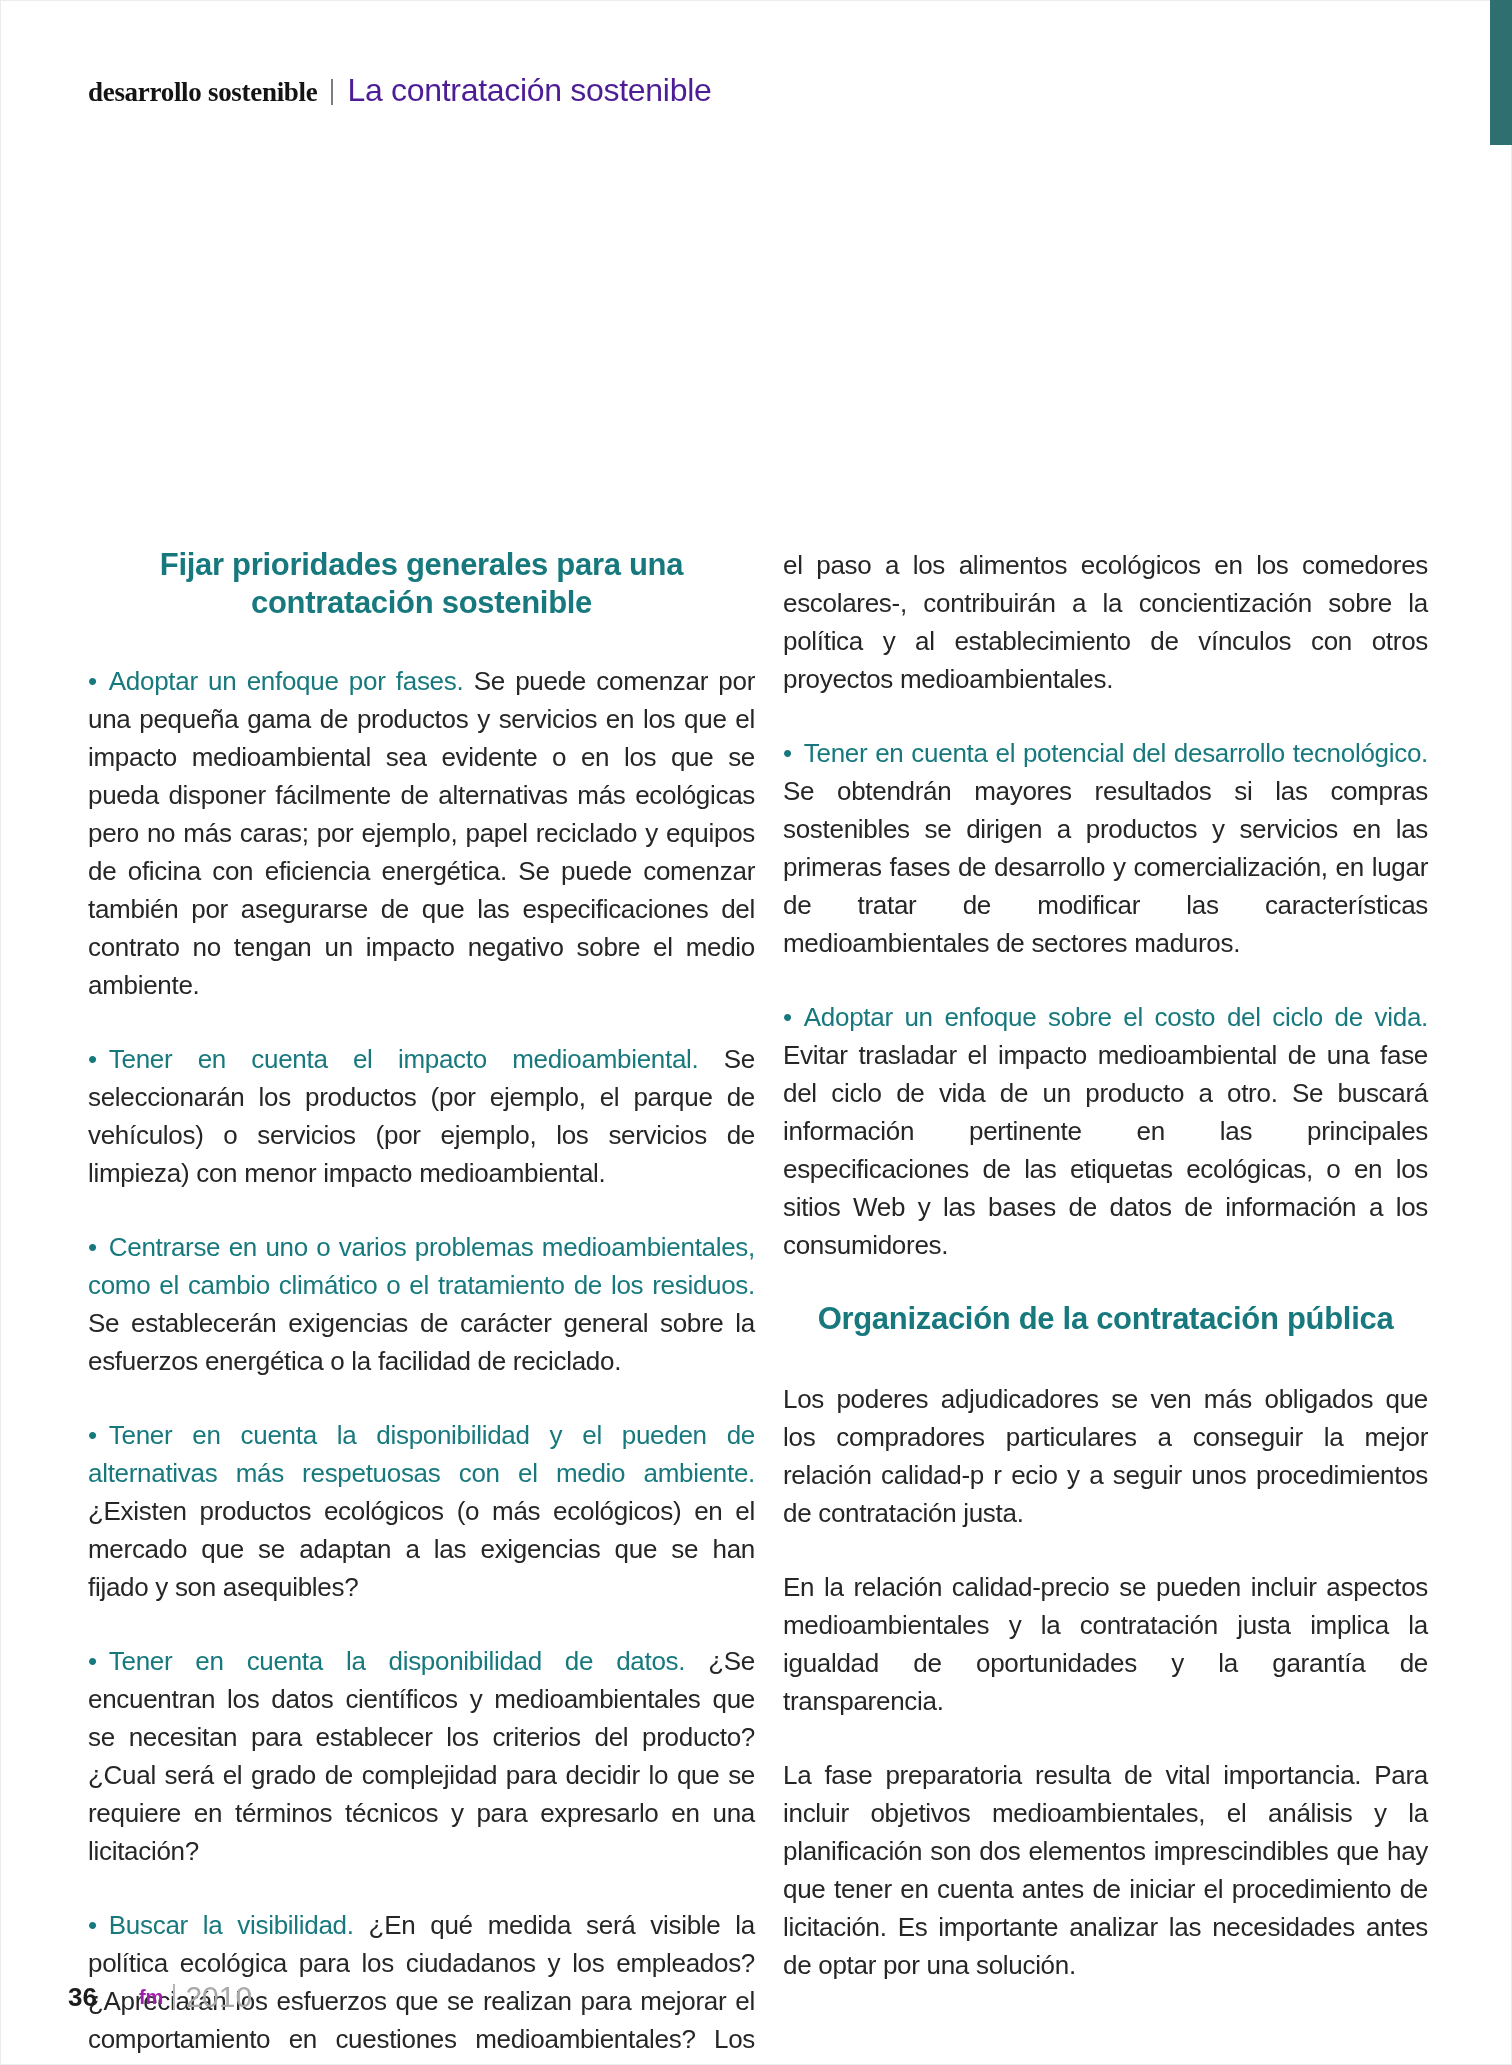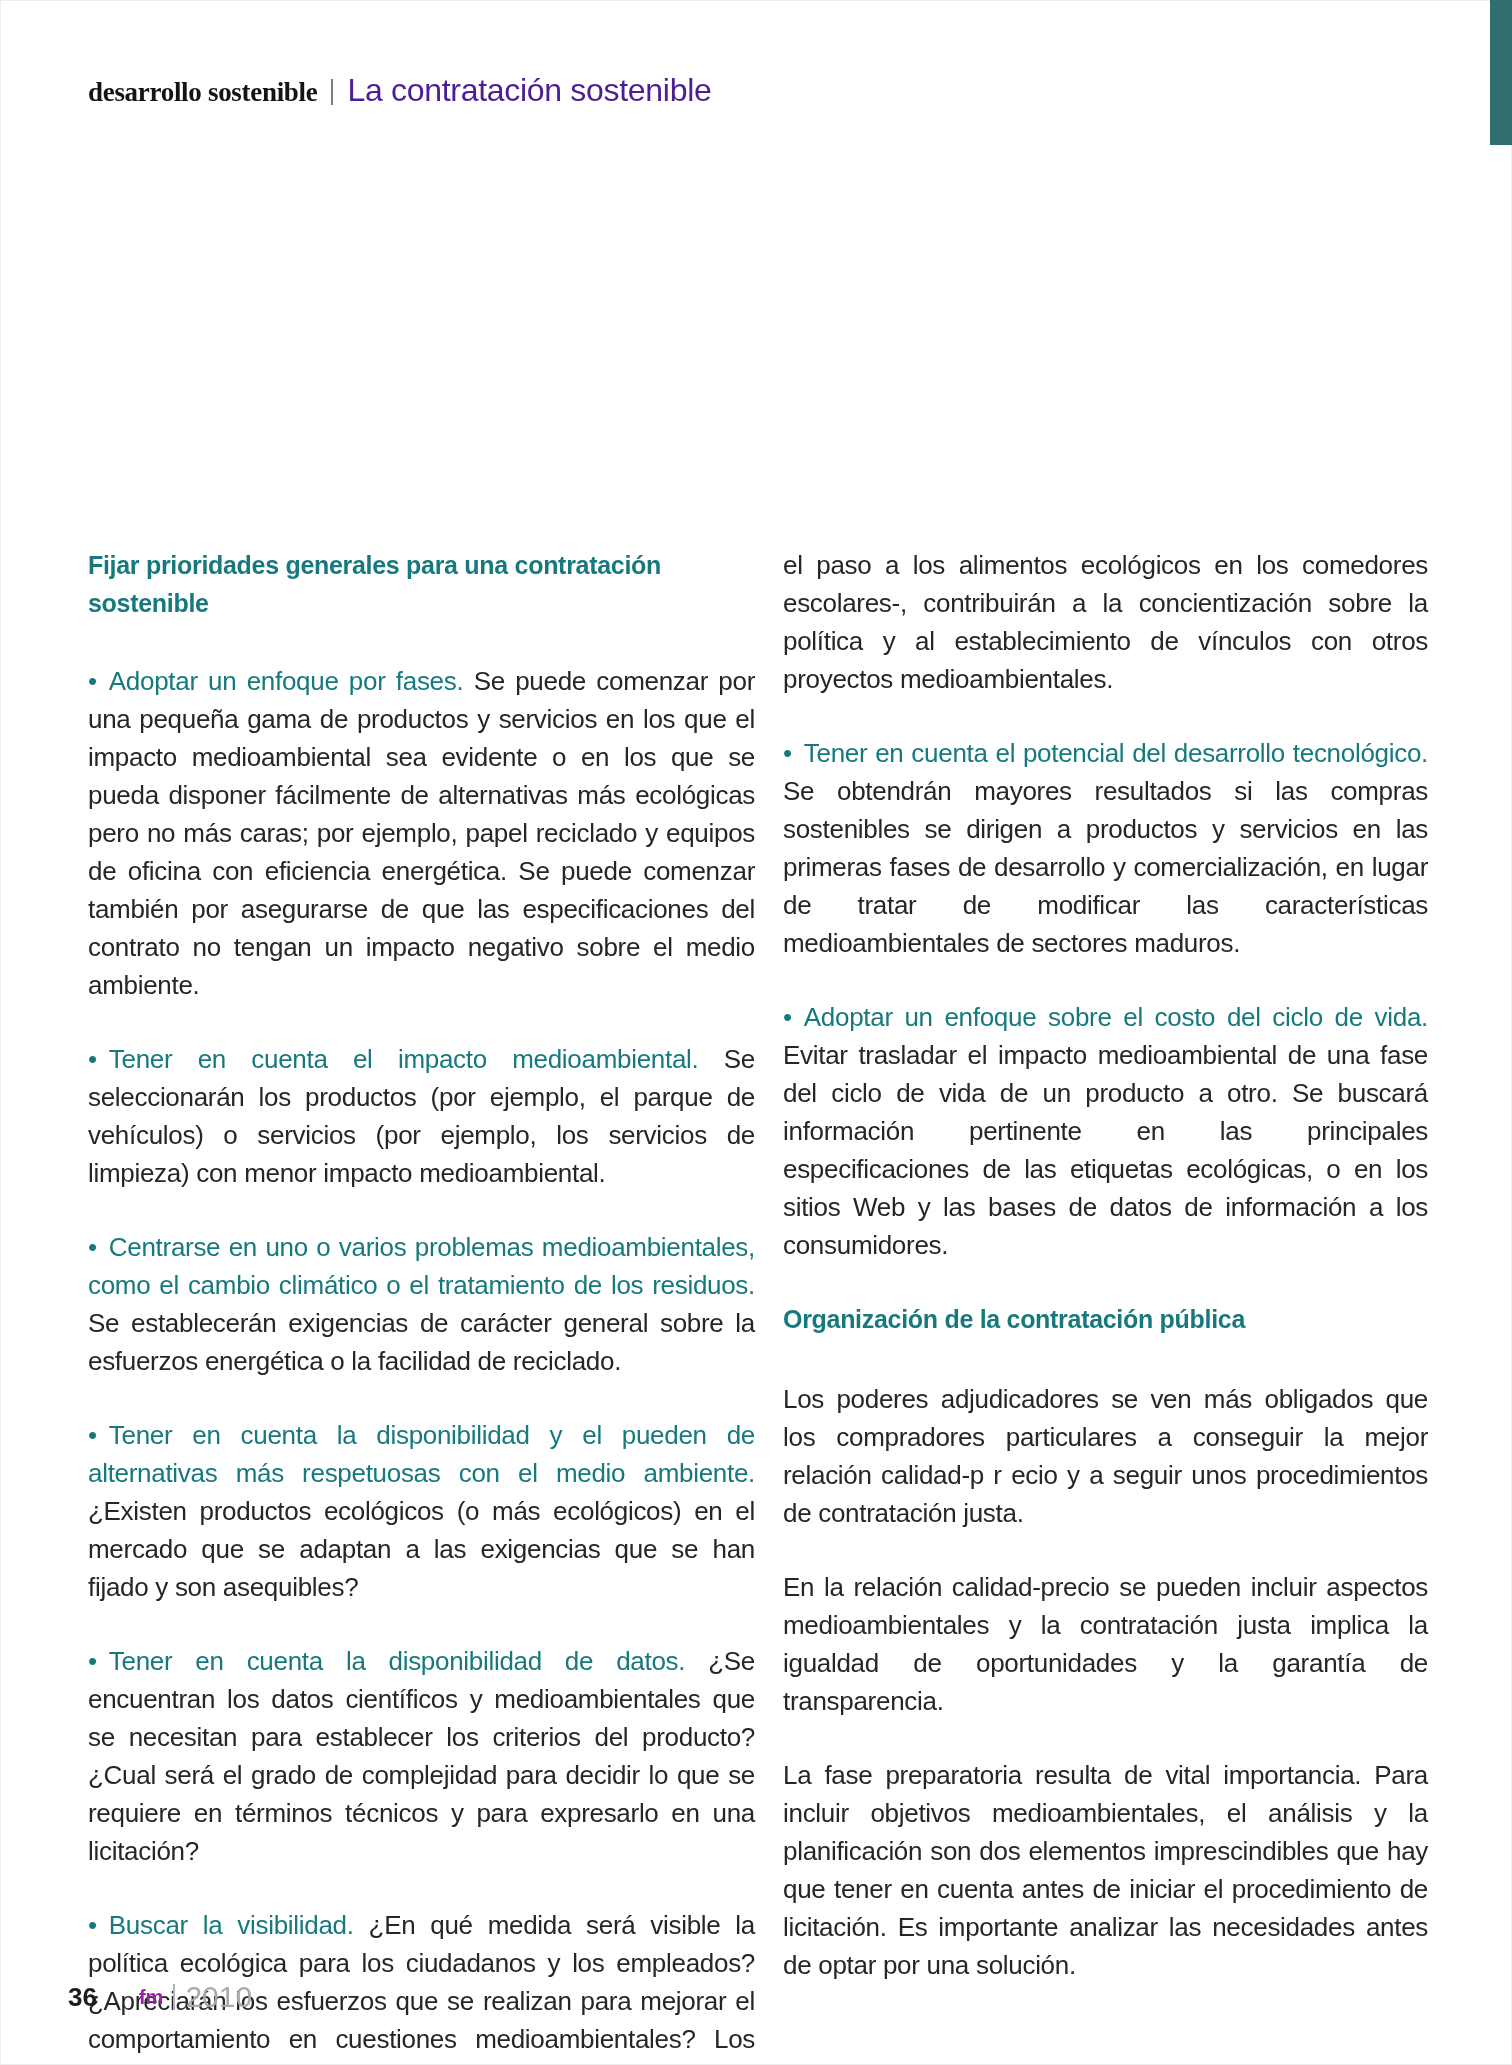--- a/index.html
+++ b/index.html
@@ -69,25 +69,25 @@
     color:#262626;
   }
   .col > .para:last-child{margin-bottom:0;}
   .bullet-mark{
     font-size:26px;
     margin-right:12px;
   }
   .lead{}
   .section-heading{
     margin:0 0 40px 0;
-    font-size:25px;
+    font-size:31px;
     line-height:38px;
     font-weight:bold;
     letter-spacing:-0.3px;
-    text-align:left;
+    text-align:center;
   }
   .section-heading.spaced{
     margin-top:32px;
     margin-bottom:42px;
   }
   
   .footer{
     position:absolute;
     left:68px; top:1980px;
     display:flex;

